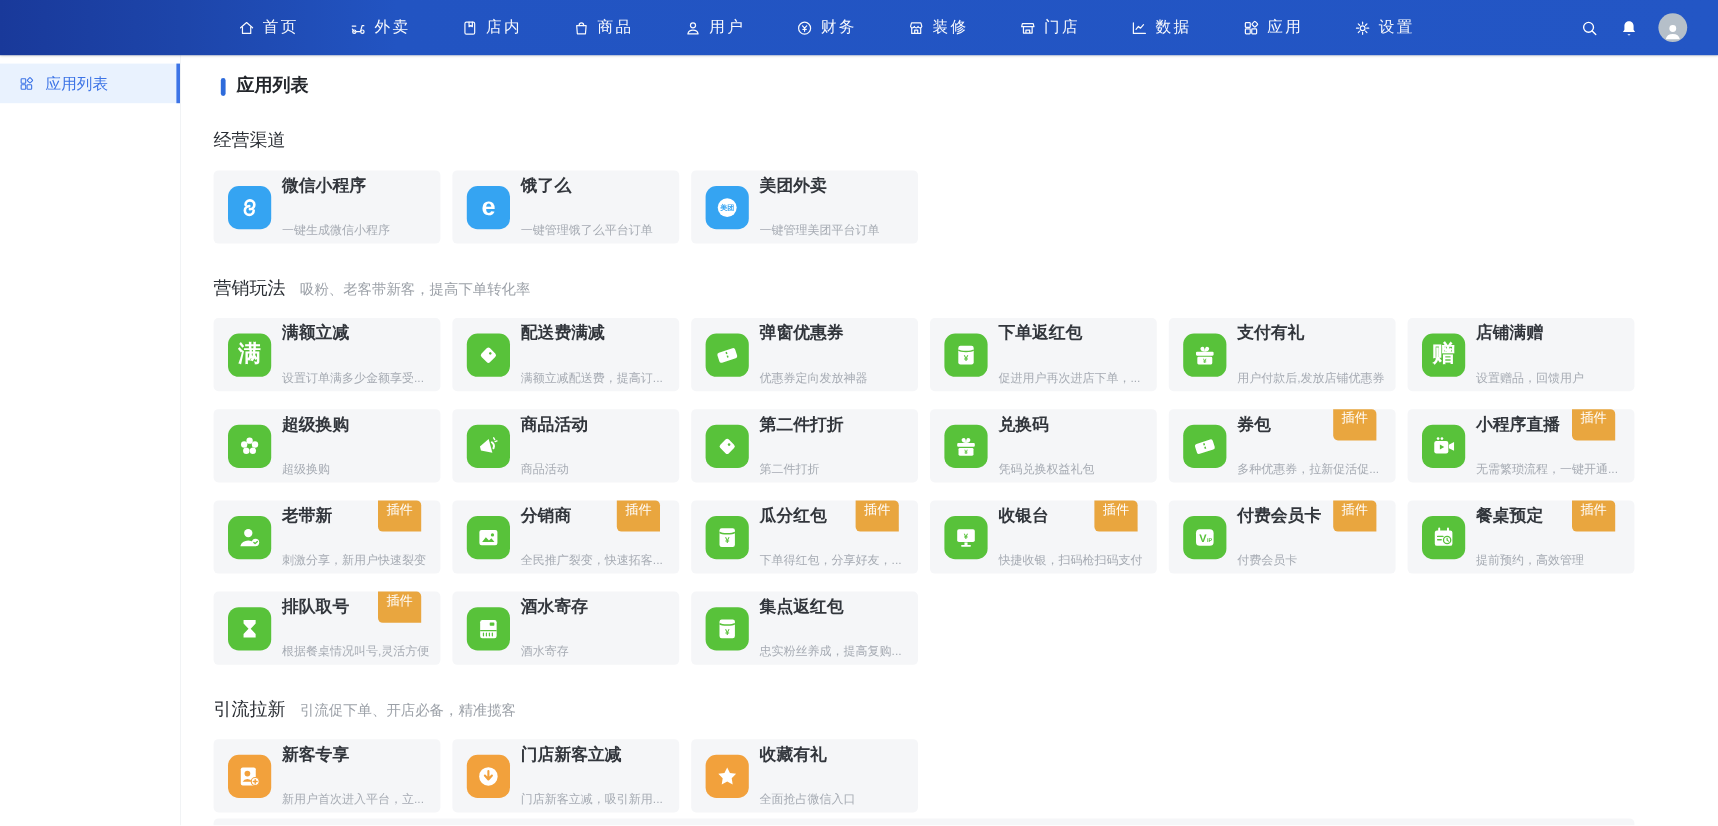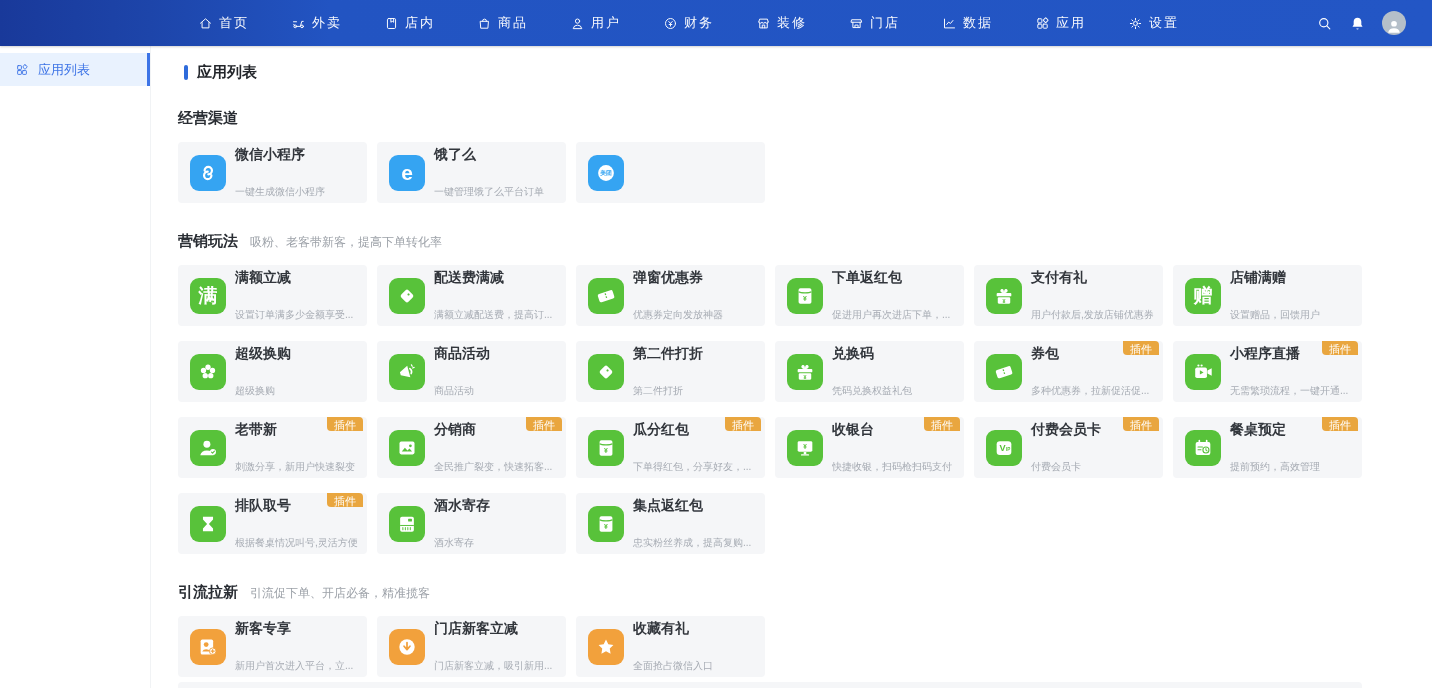--- a/index.html
+++ b/index.html
@@ -22,31 +22,31 @@
   .side-item{margin-top:7px;height:33px;display:flex;align-items:center;gap:9px;padding-left:15px;
     font-size:13px;color:#3d74e6;background:#e9f2fe;border-right:3px solid #3d74e6;cursor:pointer}
 
   
   .content{position:absolute;top:46px;left:151px;right:0;bottom:0;background:#fff;padding:18px 0 0 27px;overflow:hidden}
   .page-title{display:flex;align-items:center;gap:9px;margin-left:6px;height:16px}
   .tbar{width:4px;height:15px;border-radius:2px;background:#2e6bdb}
   .ttext{font-size:15px;font-weight:bold;color:#23262b;line-height:16px}
 
   .sec-head{margin-top:28px;display:flex;align-items:baseline;height:20px}
-  .sec-title{font-size:15px;font-weight:bold;color:#2a2e34;line-height:20px}
+  .sec-title{font-size:15px;font-weight:normal;color:#2a2e34;line-height:20px}
   .sec-sub{font-size:12px;color:#9ca1a8;margin-left:12px}
   .grid{margin-top:14px;display:grid;grid-template-columns:repeat(6,189px);gap:15px 10px}
 
   .card{position:relative;height:61px;background:#f5f6f8;border-radius:4px;display:flex;align-items:center;padding-left:12px;cursor:pointer}
   .app-icon{width:36px;height:36px;border-radius:9px;display:flex;align-items:center;justify-content:center;flex:none}
   .glyph{color:#fff;font-size:19px;font-weight:bold;line-height:1}
   .app-txt{display:flex;flex-direction:column;margin-left:9px;gap:21px;min-width:0}
   .app-title{font-size:14px;font-weight:600;color:#32363c;white-space:nowrap}
   .app-sub{font-size:10px;color:#a6abb3;max-width:133px;white-space:nowrap;overflow:hidden;text-overflow:ellipsis}
-  .badge{position:absolute;top:0;right:4px;background:#e9a63f;color:#fff;font-size:11px;line-height:1;padding:3px 7px 0;border-radius:0 4px 0 4px}
+  .badge{position:absolute;top:0;right:16px;background:#e9a63f;color:#fff;font-size:11px;line-height:1;padding:3px 7px 12px;border-radius:0 4px 0 4px}
 
   .strip{margin-top:5px;width:1184px;height:40px;background:#f5f6f8;border-radius:4px 4px 0 0}
 </style>
 </head>
 <body>
 
 <div class="navbar">
   <div class="nav-menu">
       <div class="nav-item">
         <span class="nav-ic">
@@ -253,20 +253,24 @@
             <span class="app-sub">一键管理饿了么平台订单</span>
           </span>
         </div>
         <div class="card">
           <span class="app-icon" style="background:#35a4f2;--c:#35a4f2">
             <svg viewBox="0 0 24 24" width="22" height="22">
               <circle cx="12" cy="12" r="8.6" fill="#fff"></circle>
               <text x="12" y="14.6" text-anchor="middle" font-size="6.4" font-weight="bold" fill="#35a4f2">美团</text>
             </svg>
           </span>
+          <span class="app-txt">
+            <span class="app-title">美团外卖</span>
+            <span class="app-sub">一键管理美团平台订单</span>
+          </span>
         </div>
       </div>
       <div class="sec-head">
         <span class="sec-title">营销玩法</span>
         <span class="sec-sub">吸粉、老客带新客，提高下单转化率</span>
       </div>
       <div class="grid">
         <div class="card">
           <span class="app-icon" style="background:#58c23a;--c:#58c23a">
             <span class="glyph">满</span>

